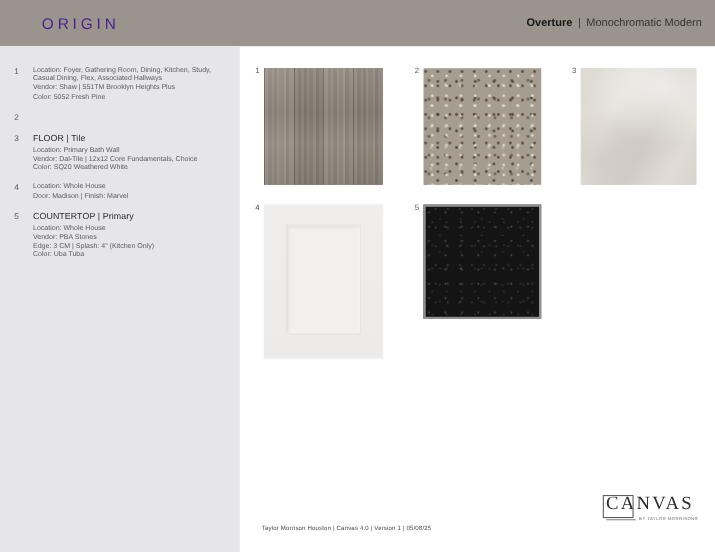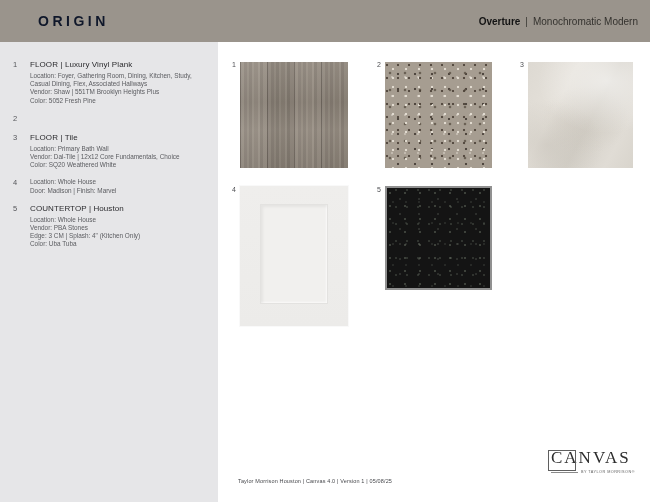--- a/index.html
+++ b/index.html
@@ -11,21 +11,21 @@
   }
 
   
   .header {
     position:absolute; left:0; top:0; width:650px; height:42px;
     background:#9a948c;
     display:flex; align-items:center; justify-content:space-between;
     padding:0 12px 0 38px;
   }
   .brand {
-    font-size:14px; font-weight:700; letter-spacing:3.5px; color:#0f172a;
+    font-size:14px; font-weight:400; letter-spacing:3.5px; color:#4c1d95;
   }
   .header-title { font-size:10px; color:#34322e; white-space:nowrap; }
   .header-title .collection { font-weight:700; color:#141414; }
   .header-title .divider { margin:0 5px; color:#3c3a36; }
 
   
   .sidebar {
     position:absolute; left:0; top:42px; width:218px; height:460px;
     background:#e6e6e8; padding:18px 10px 0 13px;
   }
@@ -137,21 +137,20 @@
     <div class="header-title">
       <span class="collection">Overture</span><span class="divider">|</span><span class="theme">Monochromatic Modern</span>
     </div>
   </div>
 
   <div class="sidebar">
 
     <div class="spec-item">
       <div class="spec-num">1</div>
       <div class="spec-body">
-        <div class="spec-title">FLOOR | Luxury Vinyl Plank</div>
         <div class="spec-line">Location: Foyer, Gathering Room, Dining, Kitchen, Study, Casual Dining, Flex, Associated Hallways</div>
         <div class="spec-line">Vendor: Shaw | 551TM Brooklyn Heights Plus</div>
         <div class="spec-line">Color: 5052 Fresh Pine</div>
       </div>
     </div>
 
     <div class="spec-item">
       <div class="spec-num">2</div>
     </div>
 
@@ -169,21 +168,21 @@
       <div class="spec-num">4</div>
       <div class="spec-body">
         <div class="spec-line">Location: Whole House</div>
         <div class="spec-line">Door: Madison | Finish: Marvel</div>
       </div>
     </div>
 
     <div class="spec-item">
       <div class="spec-num">5</div>
       <div class="spec-body">
-        <div class="spec-title">COUNTERTOP | Houston</div>
+        <div class="spec-title">COUNTERTOP | Primary</div>
         <div class="spec-line">Location: Whole House</div>
         <div class="spec-line">Vendor: PBA Stones</div>
         <div class="spec-line">Edge: 3 CM | Splash: 4" (Kitchen Only)</div>
         <div class="spec-line">Color: Uba Tuba</div>
       </div>
     </div>
 
   </div>
 
   <span class="sw-num" style="left:224px; top:61px;">1</span>

